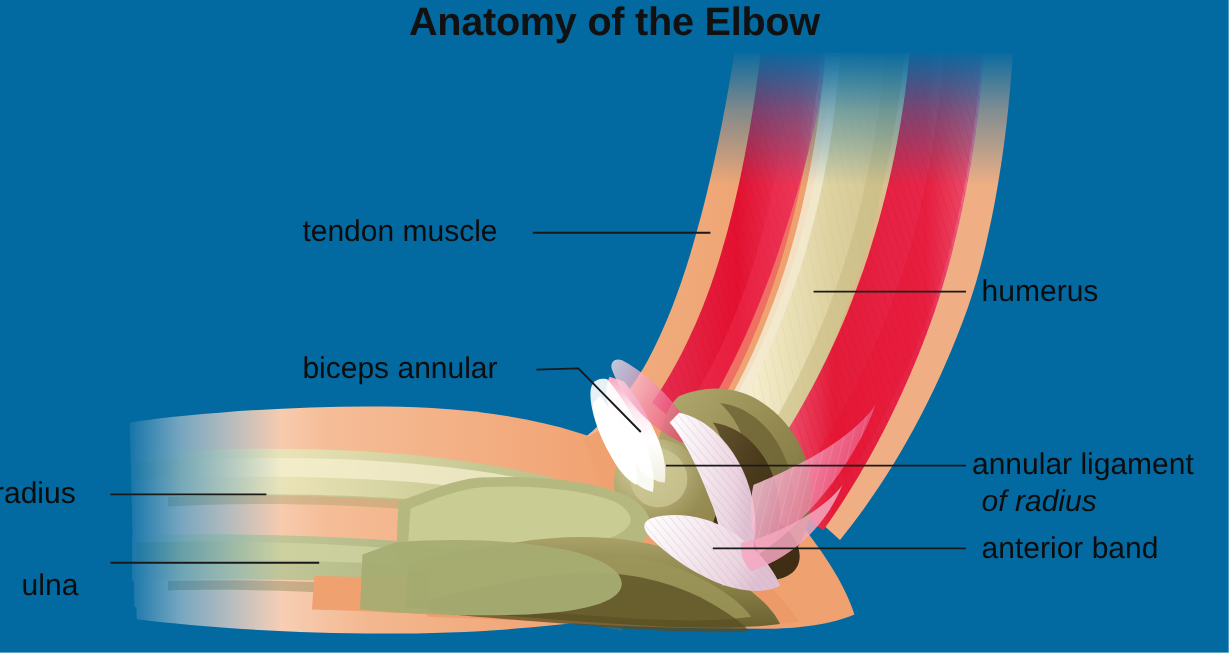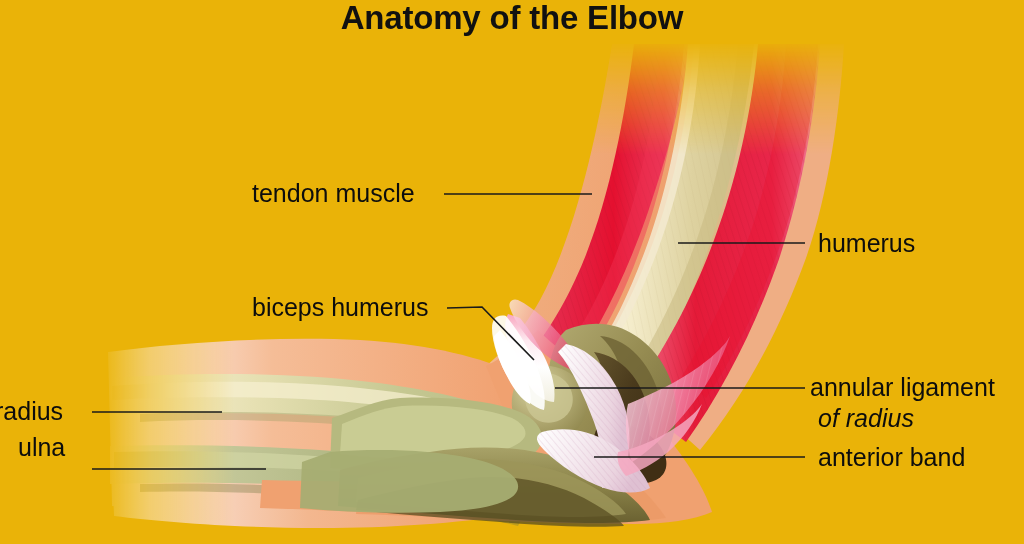--- a/index.html
+++ b/index.html
@@ -7,21 +7,21 @@
     padding: 0;
     background: #ffffff;
   }
   body {
     font-family: "Liberation Sans", sans-serif;
   }
   #canvas {
     position: relative;
     width: 1024px;
     height: 544px;
-    background: #eab308;
+    background: #0369a1;
     overflow: hidden;
   }
   .title {
     position: absolute;
     top: 0px;
     left: 0;
     width: 1024px;
     text-align: center;
     font-size: 33px;
     font-weight: bold;
@@ -380,25 +380,25 @@
       <line class="leader" x1="92" y1="412" x2="222" y2="412"></line>
       <line class="leader" x1="92" y1="469" x2="266" y2="469"></line>
       <line class="leader" x1="678" y1="243" x2="805" y2="243"></line>
       <line class="leader" x1="555" y1="388" x2="805" y2="388"></line>
       <line class="leader" x1="594" y1="457" x2="805" y2="457"></line>
     </g>
   </svg>
 
   <div class="label leftclip" style="left:252px; top:178px;">tendon muscle</div>
 
-  <div class="label leftclip" style="left:252px; top:292px;">biceps humerus</div>
+  <div class="label leftclip" style="left:252px; top:292px;">biceps annular</div>
 
   <div class="label leftclip" style="left:-5px; top:396px;">radius</div>
 
-  <div class="label leftclip" style="left:18px; top:432px;">ulna</div>
+  <div class="label leftclip" style="left:18px; top:473px;">ulna</div>
 
   <div class="label right" style="left:818px; top:228px;">humerus</div>
 
   <div class="label right" style="left:810px; top:372px;">annular ligament</div>
   <div class="label right" style="left:818px; top:403px;font-style:italic;">of radius</div>
 
   <div class="label right" style="left:818px; top:442px;">anterior band</div>
 
 </div>
 

